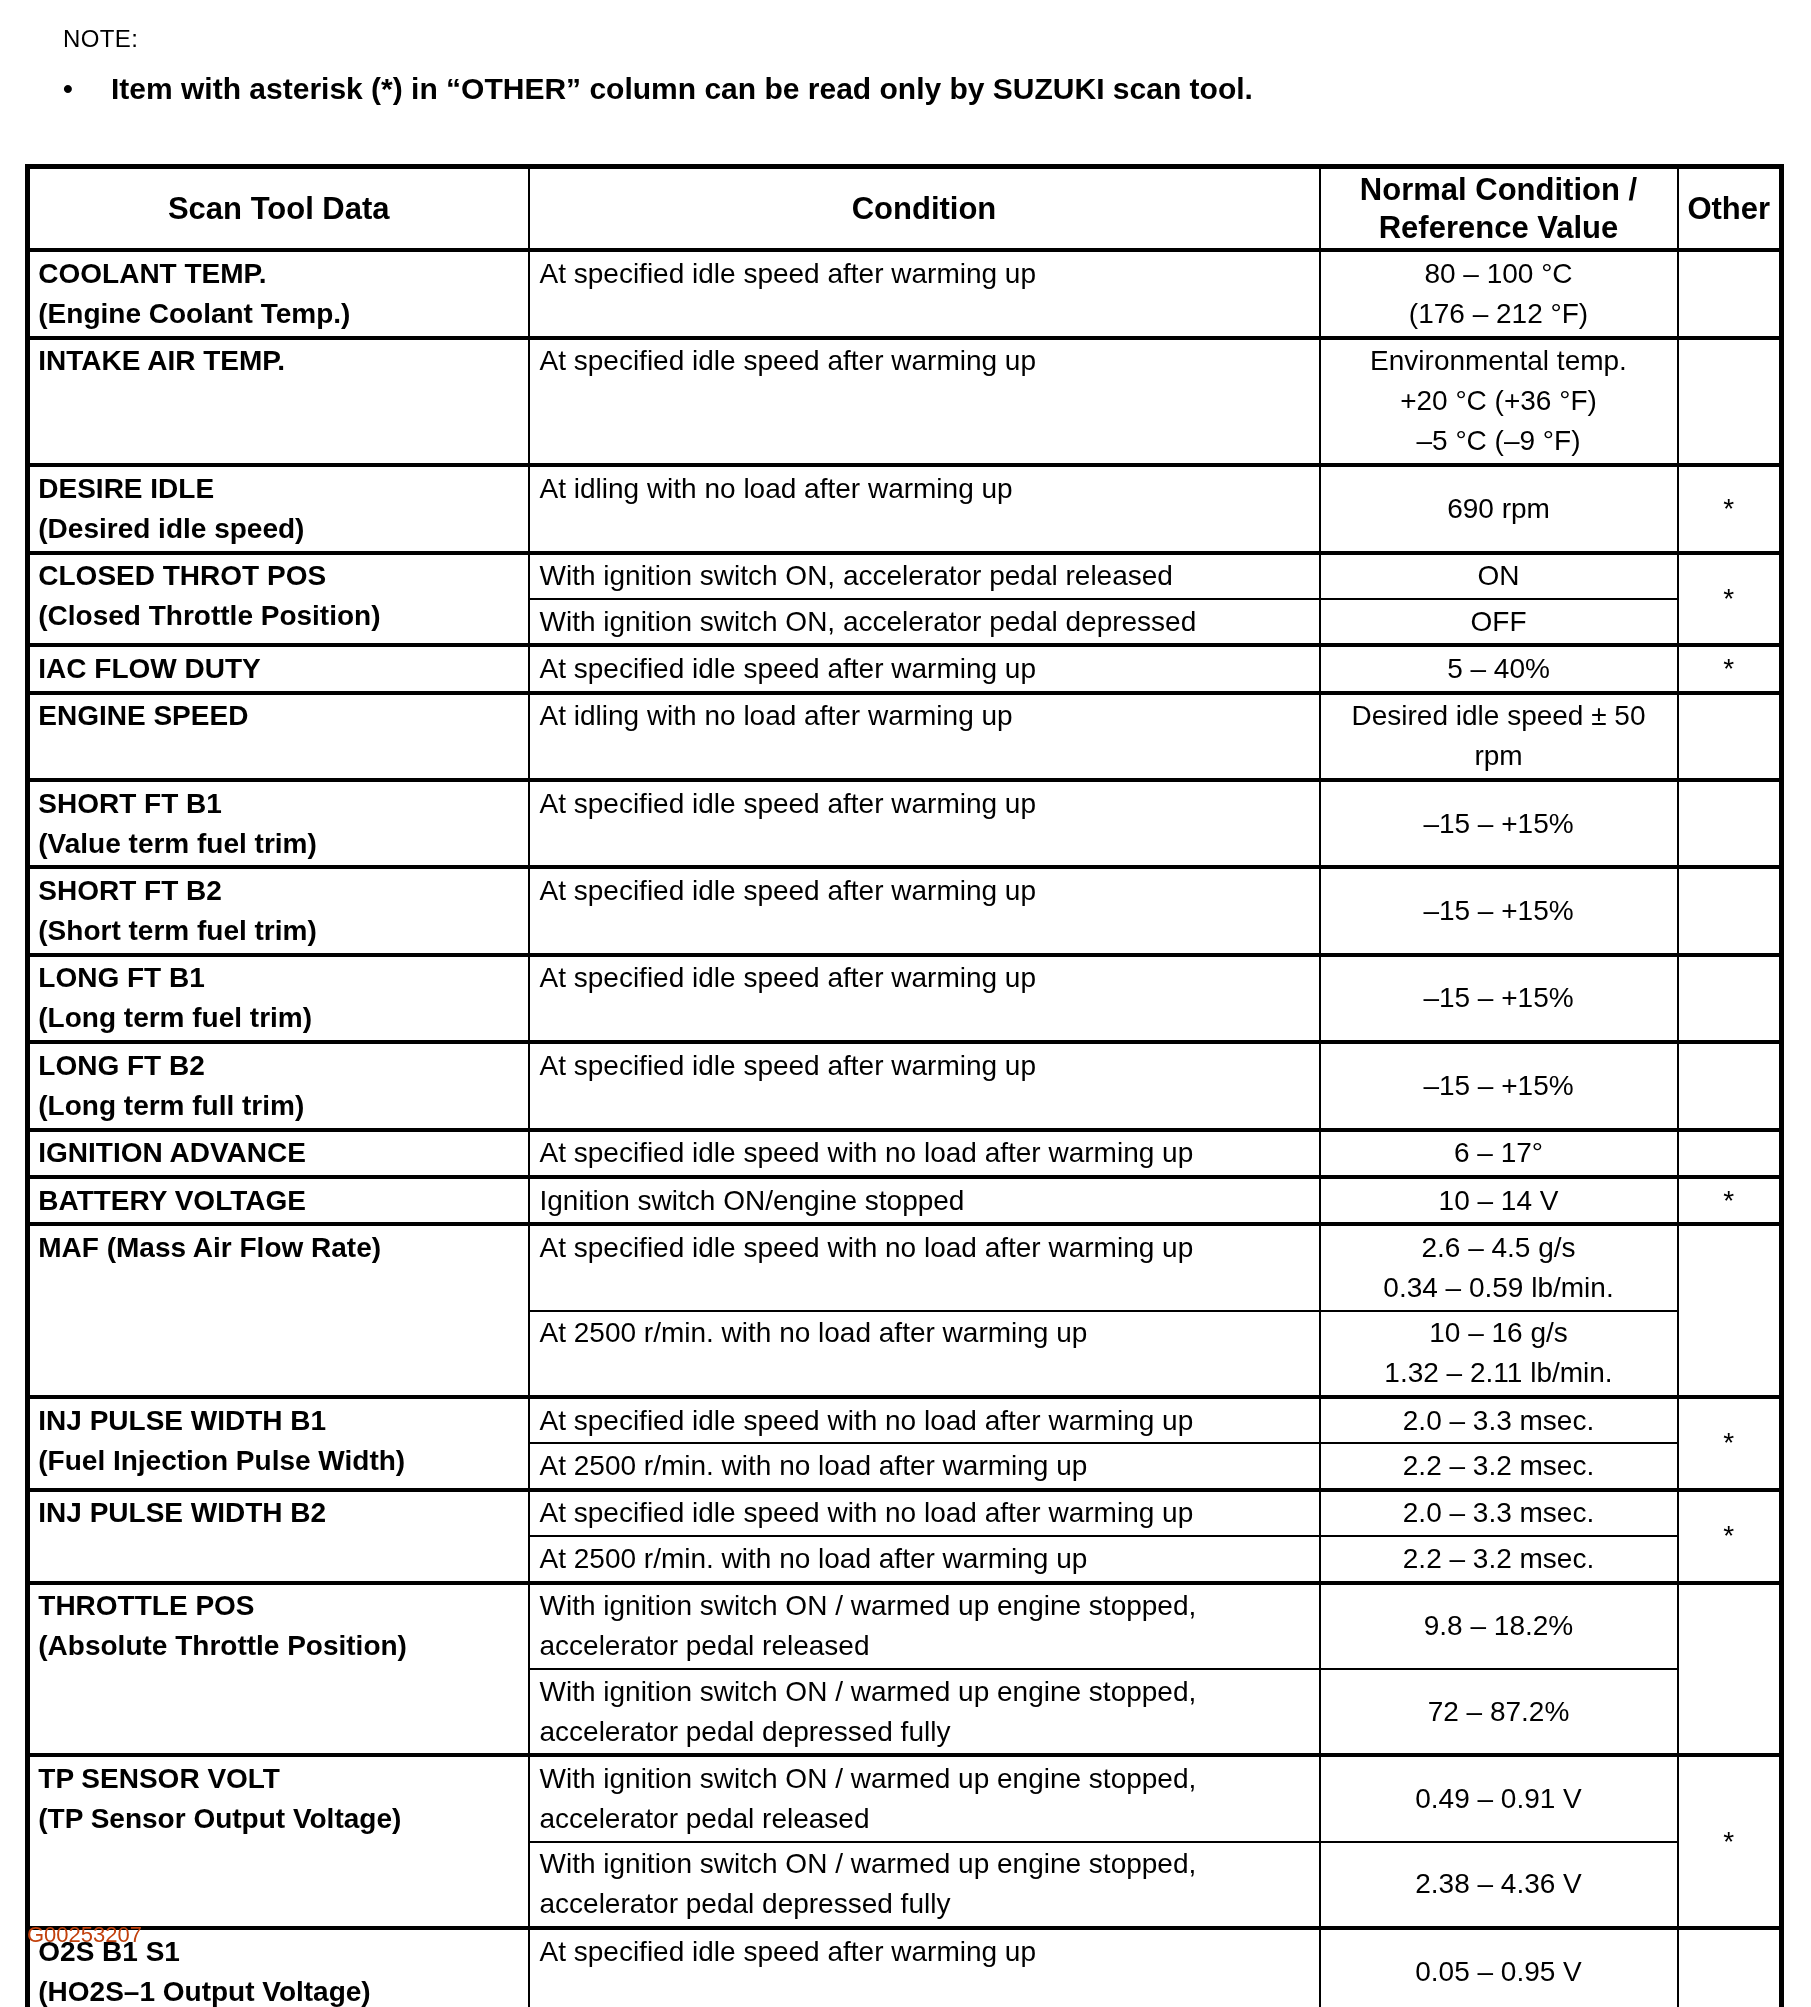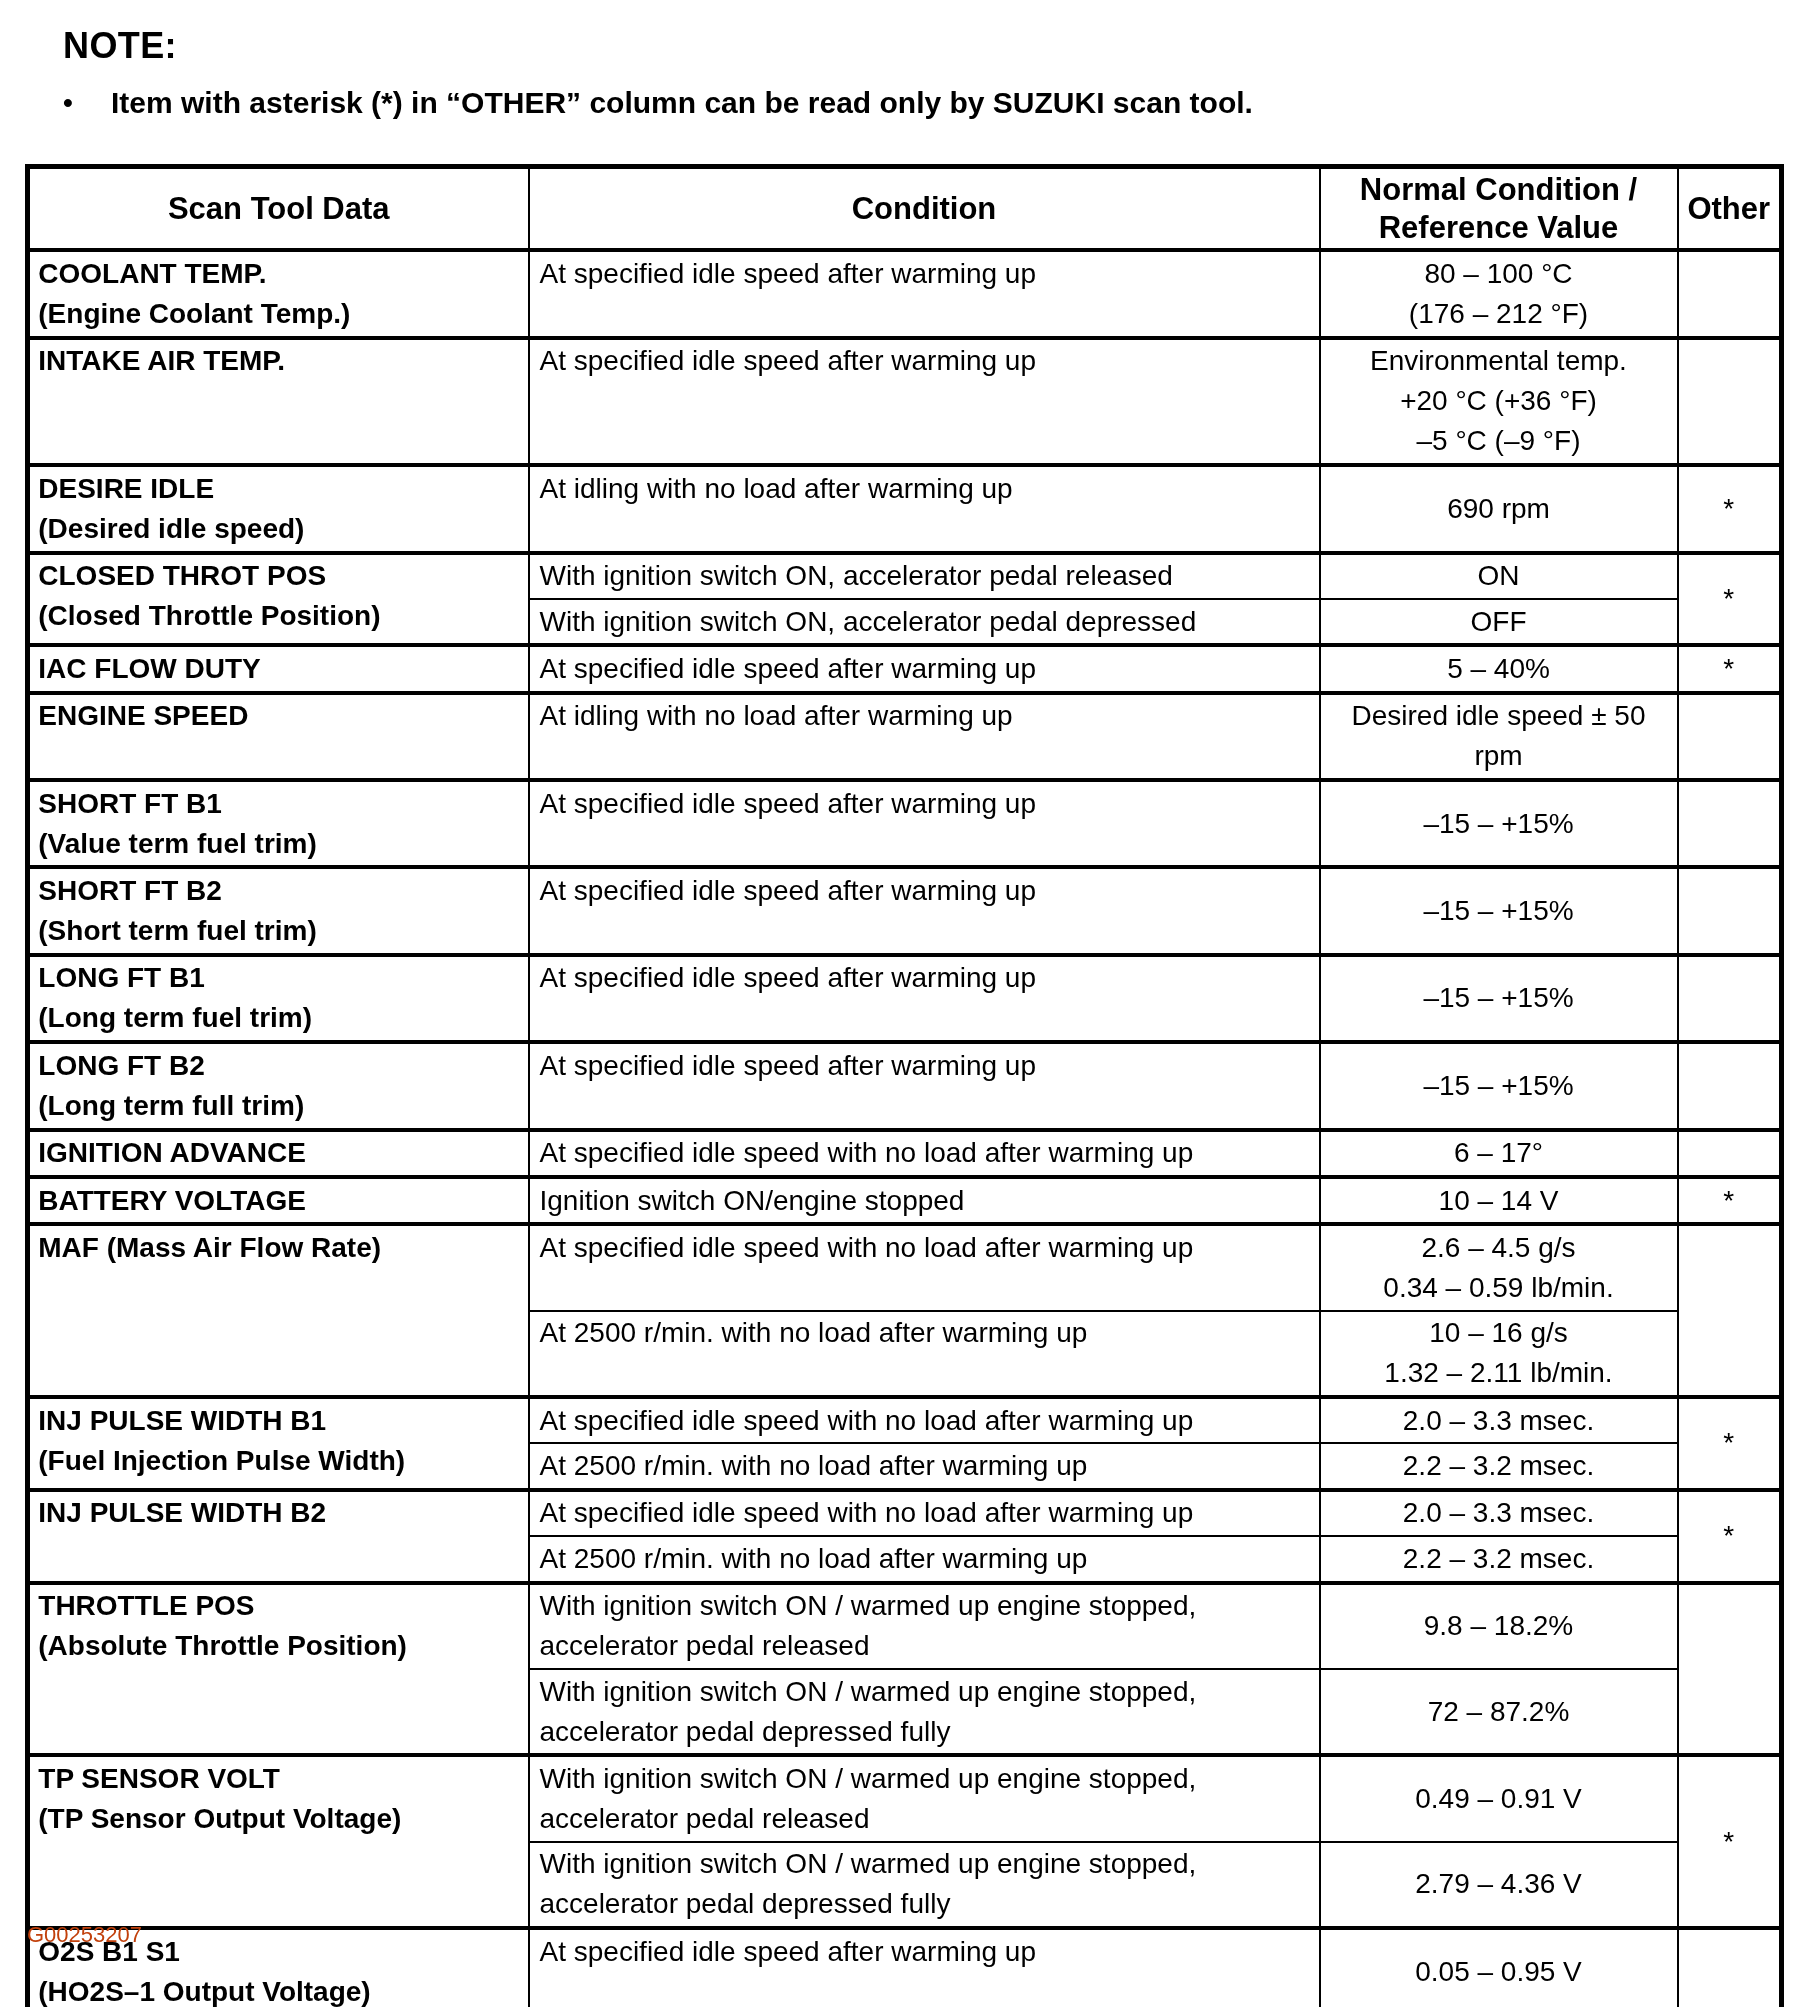--- a/index.html
+++ b/index.html
@@ -17,22 +17,22 @@
     overflow: hidden;
   }
   
   .note {
     position: absolute;
     left: 63px;
     top: 25px;
     width: 1670px;
   }
   .note-heading {
-    font-size: 36px;
-    font-weight: bold;
+    font-size: 24px;
+    font-weight: normal;
     letter-spacing: 0.4px;
   }
   .note-item {
     display: flex;
     align-items: flex-start;
     margin-top: 16.7px;
     font-size: 30px;
     font-weight: bold;
   }
   .note-bullet {
@@ -291,21 +291,21 @@
           <td class="c1" rowspan="2">TP SENSOR VOLT
 (TP Sensor Output Voltage)</td>
           <td class="c2">With ignition switch ON / warmed up engine stopped,
 accelerator pedal released</td>
           <td class="c3">0.49 – 0.91 V</td>
           <td class="c4" rowspan="2">*</td>
         </tr>
         <tr style="height:80px">
           <td class="c2">With ignition switch ON / warmed up engine stopped,
 accelerator pedal depressed fully</td>
-          <td class="c3">2.79 – 4.36 V</td>
+          <td class="c3">2.38 – 4.36 V</td>
         </tr>
 
         <tr class="major" style="height:78px">
           <td class="c1">O2S B1 S1
 (HO2S–1 Output Voltage)</td>
           <td class="c2">At specified idle speed after warming up</td>
           <td class="c3">0.05 – 0.95 V</td>
           <td class="c4"></td>
         </tr>
 

